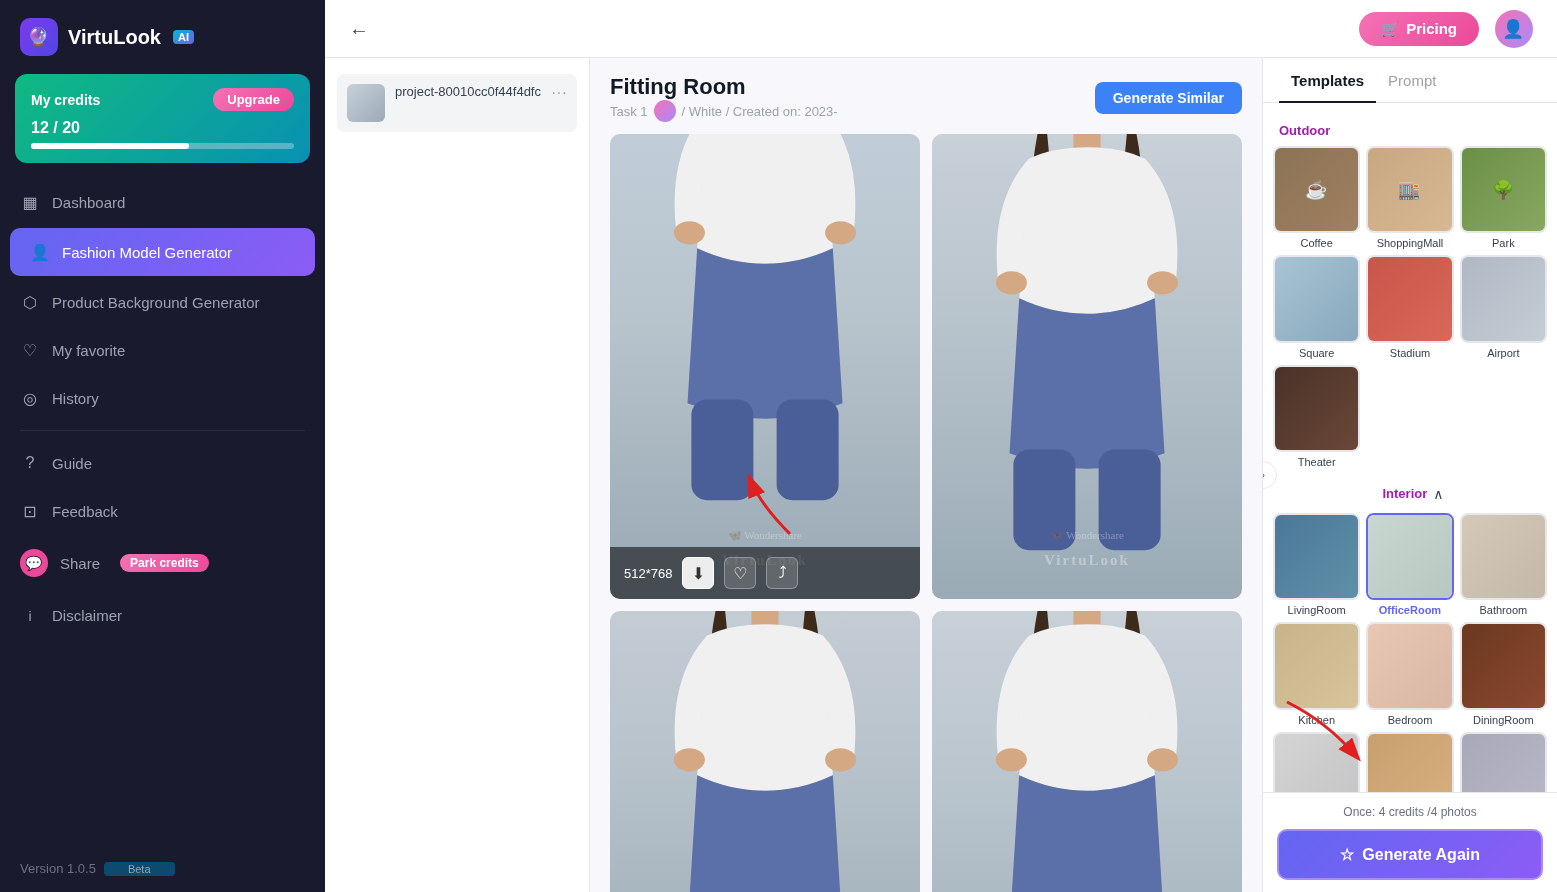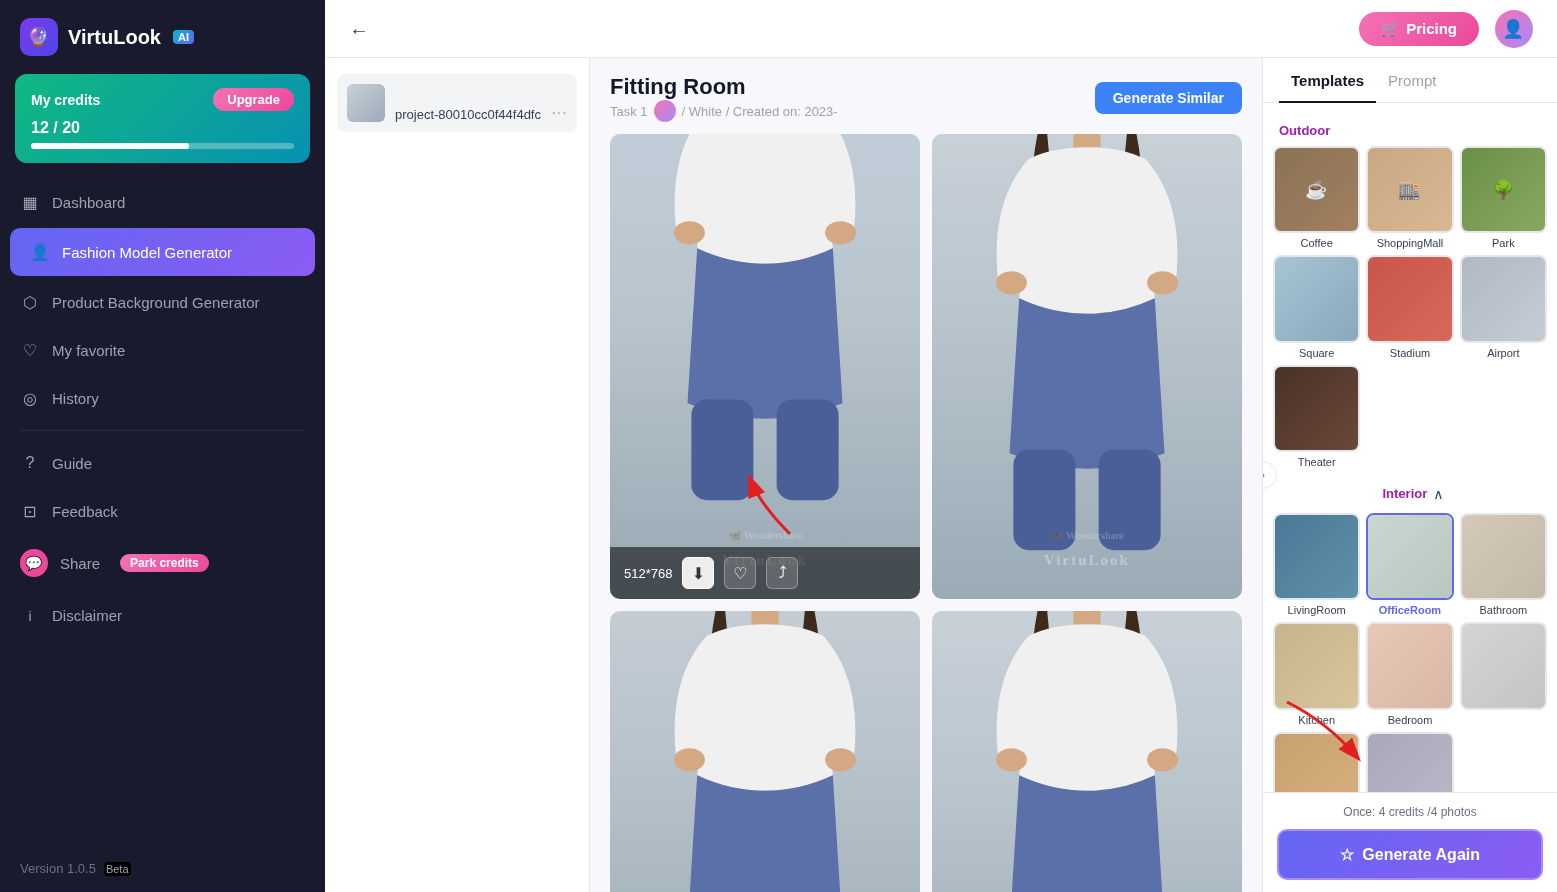--- a/index.html
+++ b/index.html
@@ -120,25 +120,25 @@
     }
     .version-row {
       display: flex;
       align-items: center;
       gap: 8px;
       padding: 10px 20px 16px;
       color: #6b7280;
       font-size: 13px;
     }
     .beta-badge {
-      background: #000000;
+      background: #0c4a6e;
       color: #9ca3af;
       border-radius: 4px;
       font-size: 11px;
-      padding: 1px 2px;
+      padding: 1px 24px;
     }
 
     
     .main {
       flex: 1;
       display: flex;
       flex-direction: column;
       background: #f8f8fc;
       overflow: hidden;
     }
@@ -219,21 +219,21 @@
       font-weight: 600;
       cursor: pointer;
       display: flex;
       align-items: center;
       justify-content: center;
       gap: 8px;
       width: 100%;
     }
     .project-item {
       display: flex;
-      align-items: flex-end;
+      align-items: flex-start;
       gap: 10px;
       padding: 10px 10px;
       border-radius: 8px;
       background: #f3f4f6;
       cursor: pointer;
     }
     .project-thumb {
       width: 38px;
       height: 38px;
       border-radius: 6px;
@@ -807,20 +807,26 @@
               <span class="template-label">Kitchen</span>
             </div>
 
             <div class="template-item">
               <div class="template-thumb">
                 <div style="width:100%;height:100%;background:linear-gradient(135deg,#e8c8b4,#d8b8a4);"></div>
               </div>
               <span class="template-label">Bedroom</span>
             </div>
 
+            <div class="template-item">
+              <div class="template-thumb">
+                <div style="width:100%;height:100%;background:linear-gradient(135deg,#6b3820,#8b4830);"></div>
+              </div>
+              <span class="template-label">DiningRoom</span>
+            </div>
 
             <div class="template-item">
               <div class="template-thumb">
                 <div style="width:100%;height:100%;background:linear-gradient(135deg,#d4d4d4,#c4c4c4);"></div>
               </div>
 
             </div>
 
             <div class="template-item">
               <div class="template-thumb">

